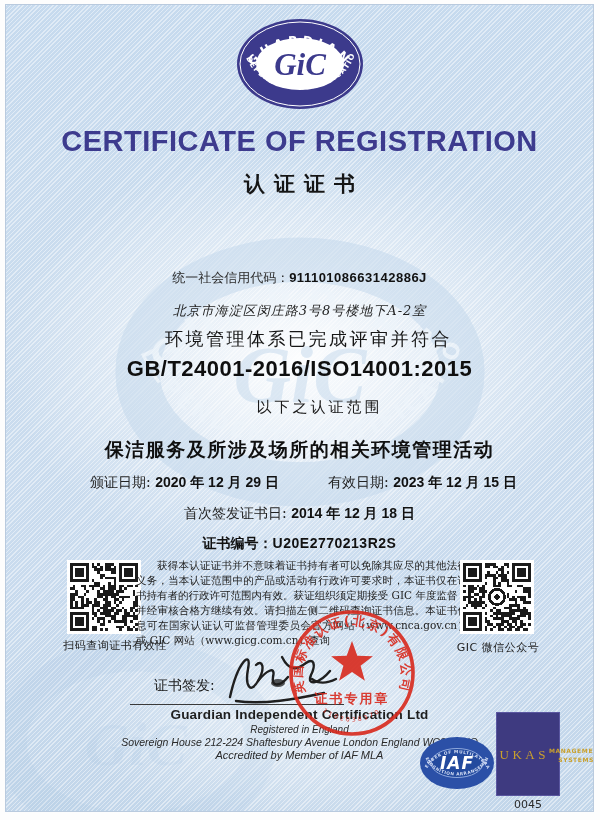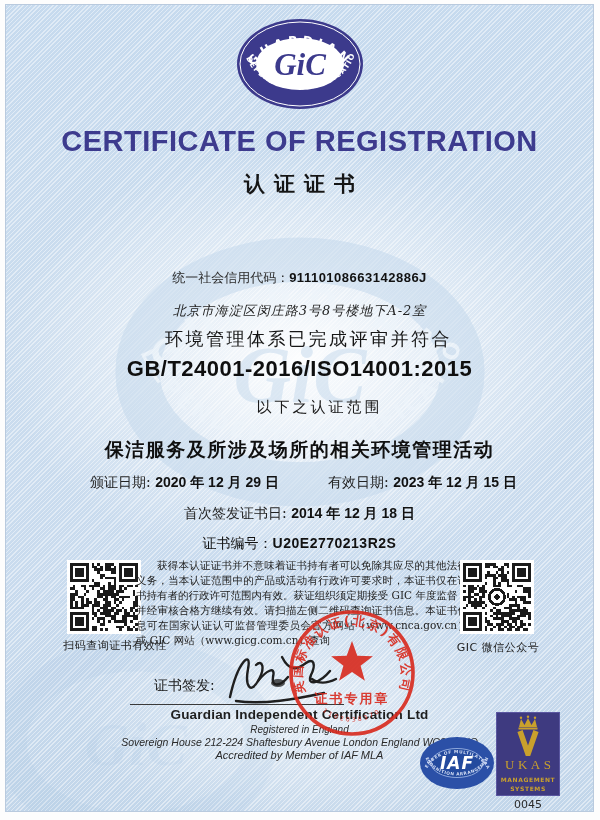--- a/index.html
+++ b/index.html
@@ -23,38 +23,38 @@
   .address{top:297px;font-size:13px;font-style:italic;color:#222;font-family:"DejaVu Serif","Liberation Serif",serif;letter-spacing:1px;}
   .system{top:322px;font-size:18px;color:#161616;letter-spacing:2.5px;font-family:"DejaVu Serif","Liberation Serif",serif;margin-left:18px;}
   .standard{top:351px;font-size:22px;font-weight:bold;color:#0f0f0f;letter-spacing:.5px;font-family:"Liberation Sans",sans-serif;}
   .scopeLabel{top:393px;font-size:15px;color:#1a1a1a;letter-spacing:3px;font-family:"DejaVu Serif","Liberation Serif",serif;padding-left:40px;}
   .scope{top:432px;font-size:19px;font-weight:bold;color:#101010;letter-spacing:1.5px;}
   .dateGroup{position:absolute;top:469px;font-size:14px;color:#222;white-space:nowrap;font-family:"DejaVu Serif","Liberation Serif",serif;}
   .dateGroup b{font-family:"Liberation Sans",sans-serif;color:#111;margin-top:13px;}
   .firstIssue{top:500px;font-size:14px;color:#222;font-family:"DejaVu Serif","Liberation Serif",serif;}
   .firstIssue b{font-family:"Liberation Sans",sans-serif;color:#111;}
   .certNo{top:530px;font-size:14px;color:#111;}
-  .certNo .lbl{font-weight:normal;}
+  .certNo .lbl{font-weight:bold;}
   .certNo b{font-family:"Liberation Sans",sans-serif;letter-spacing:.5px;}
   .fineprint{position:absolute;left:130px;width:332px;top:553px;font-size:10.5px;line-height:1.42;color:#222;text-align:justify;text-indent:2em;font-family:"DejaVu Serif","Liberation Serif",serif;}
   .qr{position:absolute;width:68px;height:68px;}
   .qr svg{width:100%;height:100%;background:#fff;outline:3px solid #fff;}
   .qrLabel{position:absolute;font-size:11px;color:#1c1c1c;text-align:center;letter-spacing:.5px;}
   .signLabel{position:absolute;left:148px;top:672px;font-size:14px;color:#1a1a1a;z-index:2;}
   .signature{position:absolute;left:210px;top:634px;z-index:2;}
   .sigLine{position:absolute;left:124px;top:699px;width:214px;border-top:1.5px solid #3a3a3a;z-index:1;}
   .orgName{top:702px;font-size:13.5px;font-weight:bold;color:#1e1e1e;letter-spacing:.2px;font-family:"Liberation Sans",sans-serif;}
   .orgSmall{font-style:italic;color:#2a2a2a;font-family:"Liberation Sans",sans-serif;}
   .orgReg{top:719px;font-size:10px;}
   .orgAddr{top:731px;font-size:10.5px;}
   .orgAcc{top:744px;font-size:11px;}
   .stamp{position:absolute;left:276px;top:598px;z-index:3;opacity:.9;}
   .iaf{position:absolute;left:413px;top:731px;z-index:2;}
   .ukas{position:absolute;left:490px;top:707px;width:64px;height:84px;background:#3e3a80;z-index:2;
-        display:flex;flex-direction:column;align-items:center;box-shadow:0 0 0 1px #5a56a0 inset;}
+        display:flex;align-items:center;box-shadow:0 0 0 1px #5a56a0 inset;}
   .ukas .crown{margin-top:3px;}
   .ukasName{color:#c9a02c;font-size:13px;letter-spacing:3.5px;text-indent:3.5px;margin-top:1px;font-family:"Liberation Serif",serif;}
   .ukasSub{color:#c9a02c;font-size:6px;letter-spacing:.6px;line-height:1.5;text-align:center;margin-top:2px;font-weight:bold;}
   .ukasNum{position:absolute;left:490px;top:793px;width:64px;text-align:center;font-size:11px;color:#2b2b2b;z-index:2;}
 </style>
 </head>
 <body>
 
 <div class="page">
   <div class="cert">

